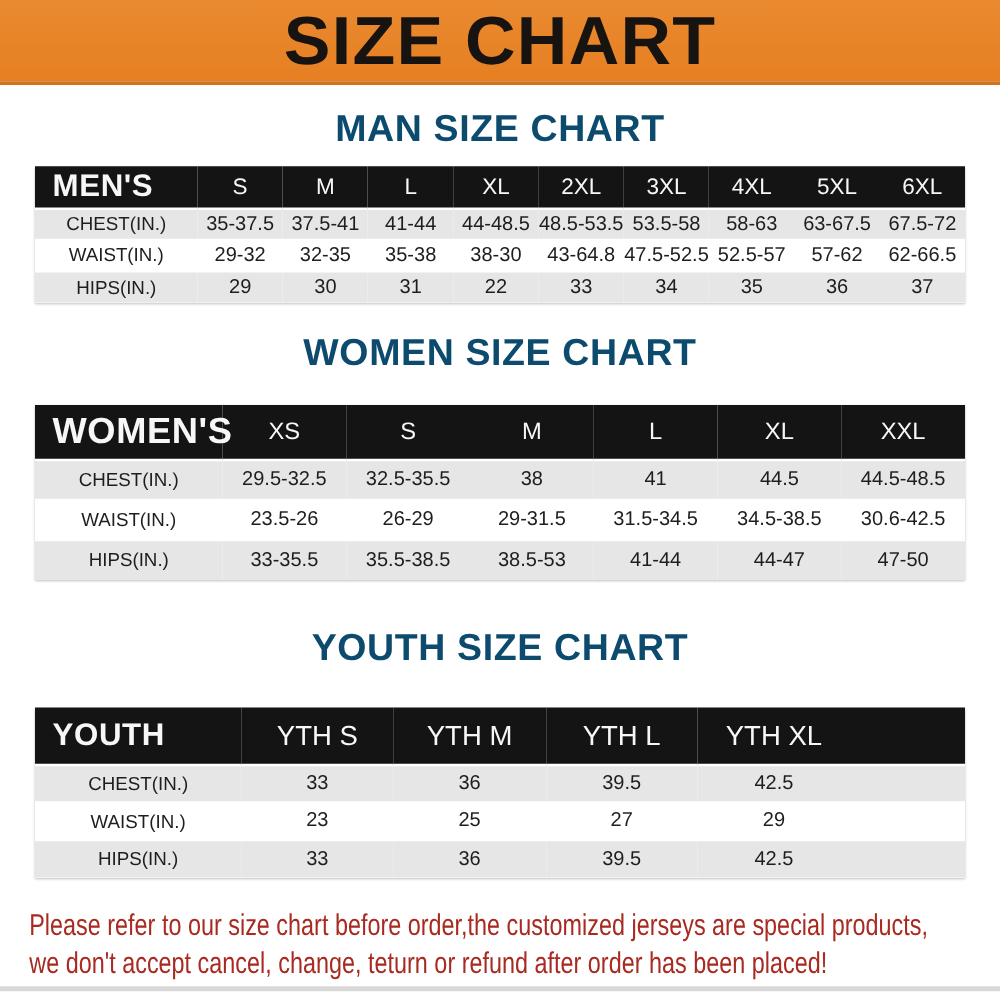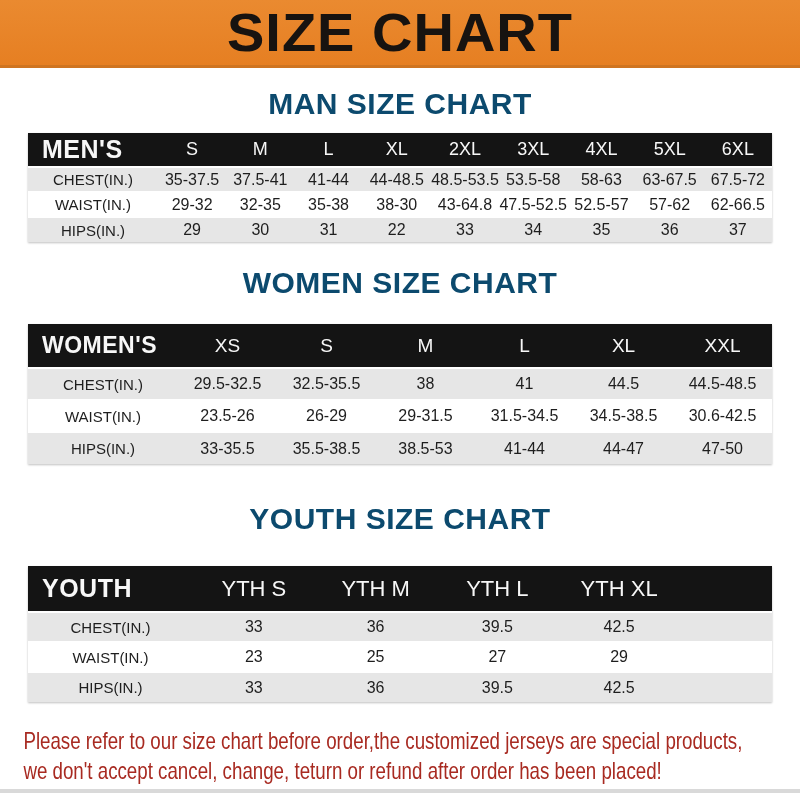--- a/index.html
+++ b/index.html
@@ -65,21 +65,21 @@
   table.size-table tbody tr:nth-child(odd) td { background: #e6e6e6; }
   table.size-table tbody tr:nth-child(even) td { background: #ffffff; }
   table.size-table tbody td.rowlabel { font-size: 15px; }
   table.size-table tbody td.val { font-size: 16px; }
 
   .men   thead th { height: 34px; font-size: 18px; }
   .men   thead th.corner { font-size: 25px; width: 130px; }
   .men   tbody td { height: 25px; }
 
   .women thead th { height: 44px; font-size: 19px; }
-  .women thead th.corner { font-size: 23px; width: 150px; margin-left: 12px; }
+  .women thead th.corner { font-size: 29px; width: 150px; margin-left: 12px; }
   .women tbody td { height: 32px; }
 
   .youth thead th { height: 46px; font-size: 22px; }
   .youth thead th.corner { font-size: 25px; width: 165px; margin-top: 36px; }
   .youth tbody td { height: 30px; }
   .youth .spacer { width: 92px; }
 
   .disclaimer {
     margin-top: 24px;
     padding-left: 30px;

